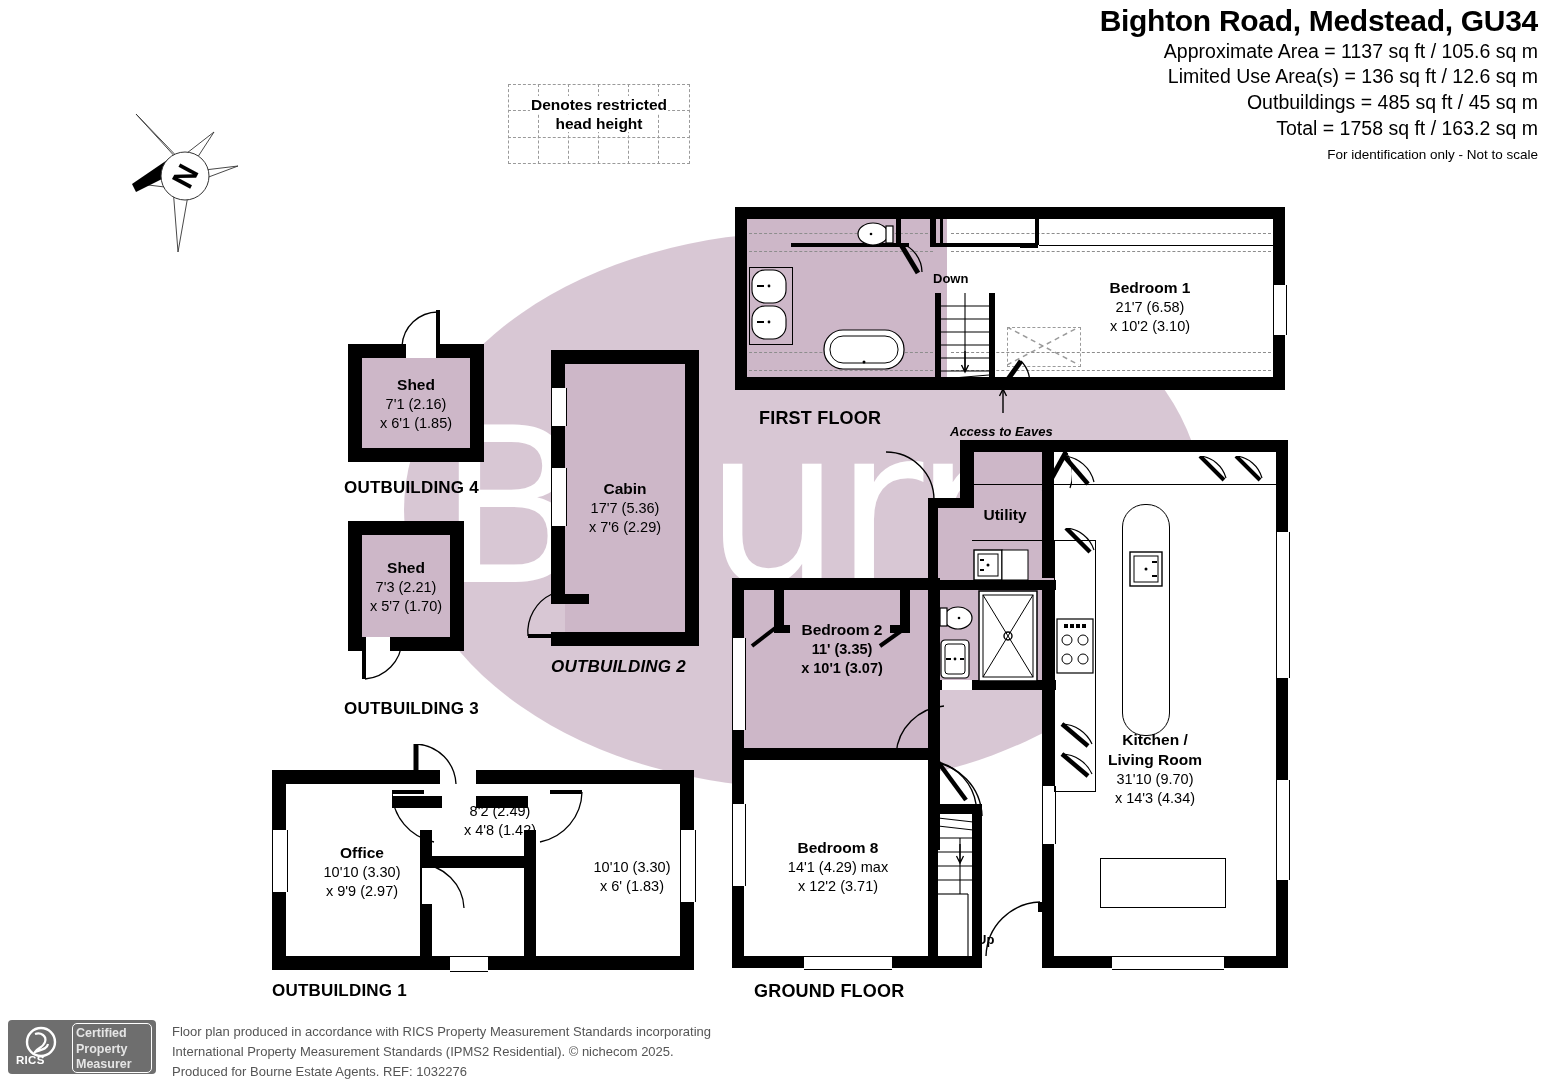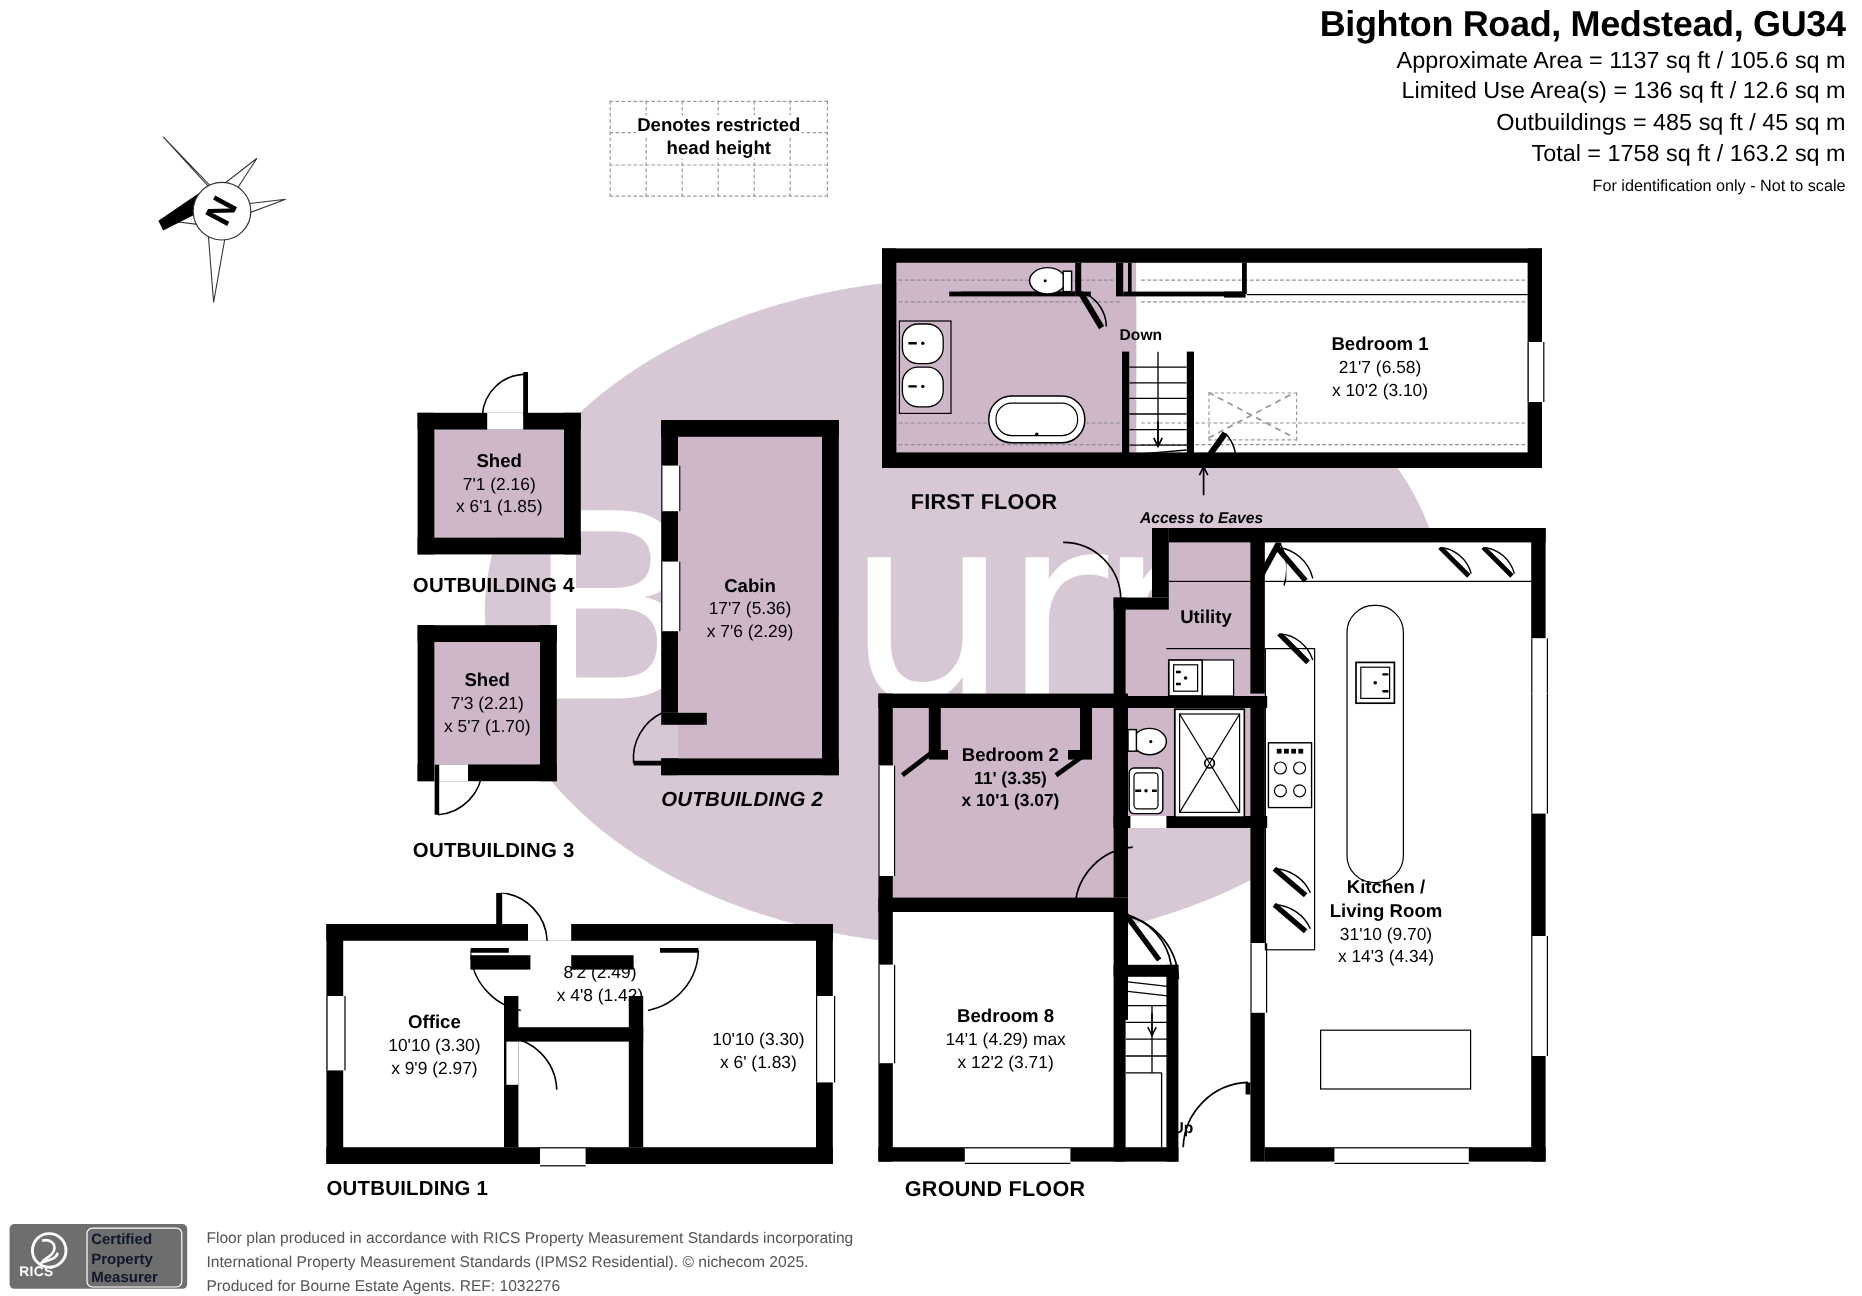--- a/index.html
+++ b/index.html
@@ -48,21 +48,21 @@
   .oblbl{position:absolute;font-size:17px;font-weight:bold;letter-spacing:.2px;}
   .small{position:absolute;font-size:13px;font-weight:bold;}
 
   
   #footer{left:0;top:1012px;width:1552px;height:68px;}
   #rics{position:absolute;left:8px;top:8px;width:148px;height:54px;
         background:#6e6e6e;border-radius:4px;}
   #ricsIn{position:absolute;left:6px;top:5px;width:54px;height:44px;color:#fff;}
   #ricsTxtBox{position:absolute;left:64px;top:3px;width:78px;height:48px;
         background:#6e6e6e;border:1.6px solid #ffffff;border-radius:5px;}
-  #ricsWords{position:absolute;left:68px;top:6px;color:#0f172a;font-size:12.5px;
+  #ricsWords{position:absolute;left:68px;top:6px;color:#e5e5e5;font-size:12.5px;
         font-weight:bold;line-height:1.25;}
   #ricsName{position:absolute;left:8px;top:34px;color:#fff;font-size:11.5px;font-weight:bold;letter-spacing:.3px;}
   #disc{position:absolute;left:172px;top:10px;font-size:13px;color:#555;line-height:1.52;}
 </style>
 </head>
 <body>
 
 <div id="header">
   <div id="title">Bighton Road, Medstead, GU34</div>
   <div class="hline">Approximate Area = 1137 sq ft / 105.6 sq m</div>

